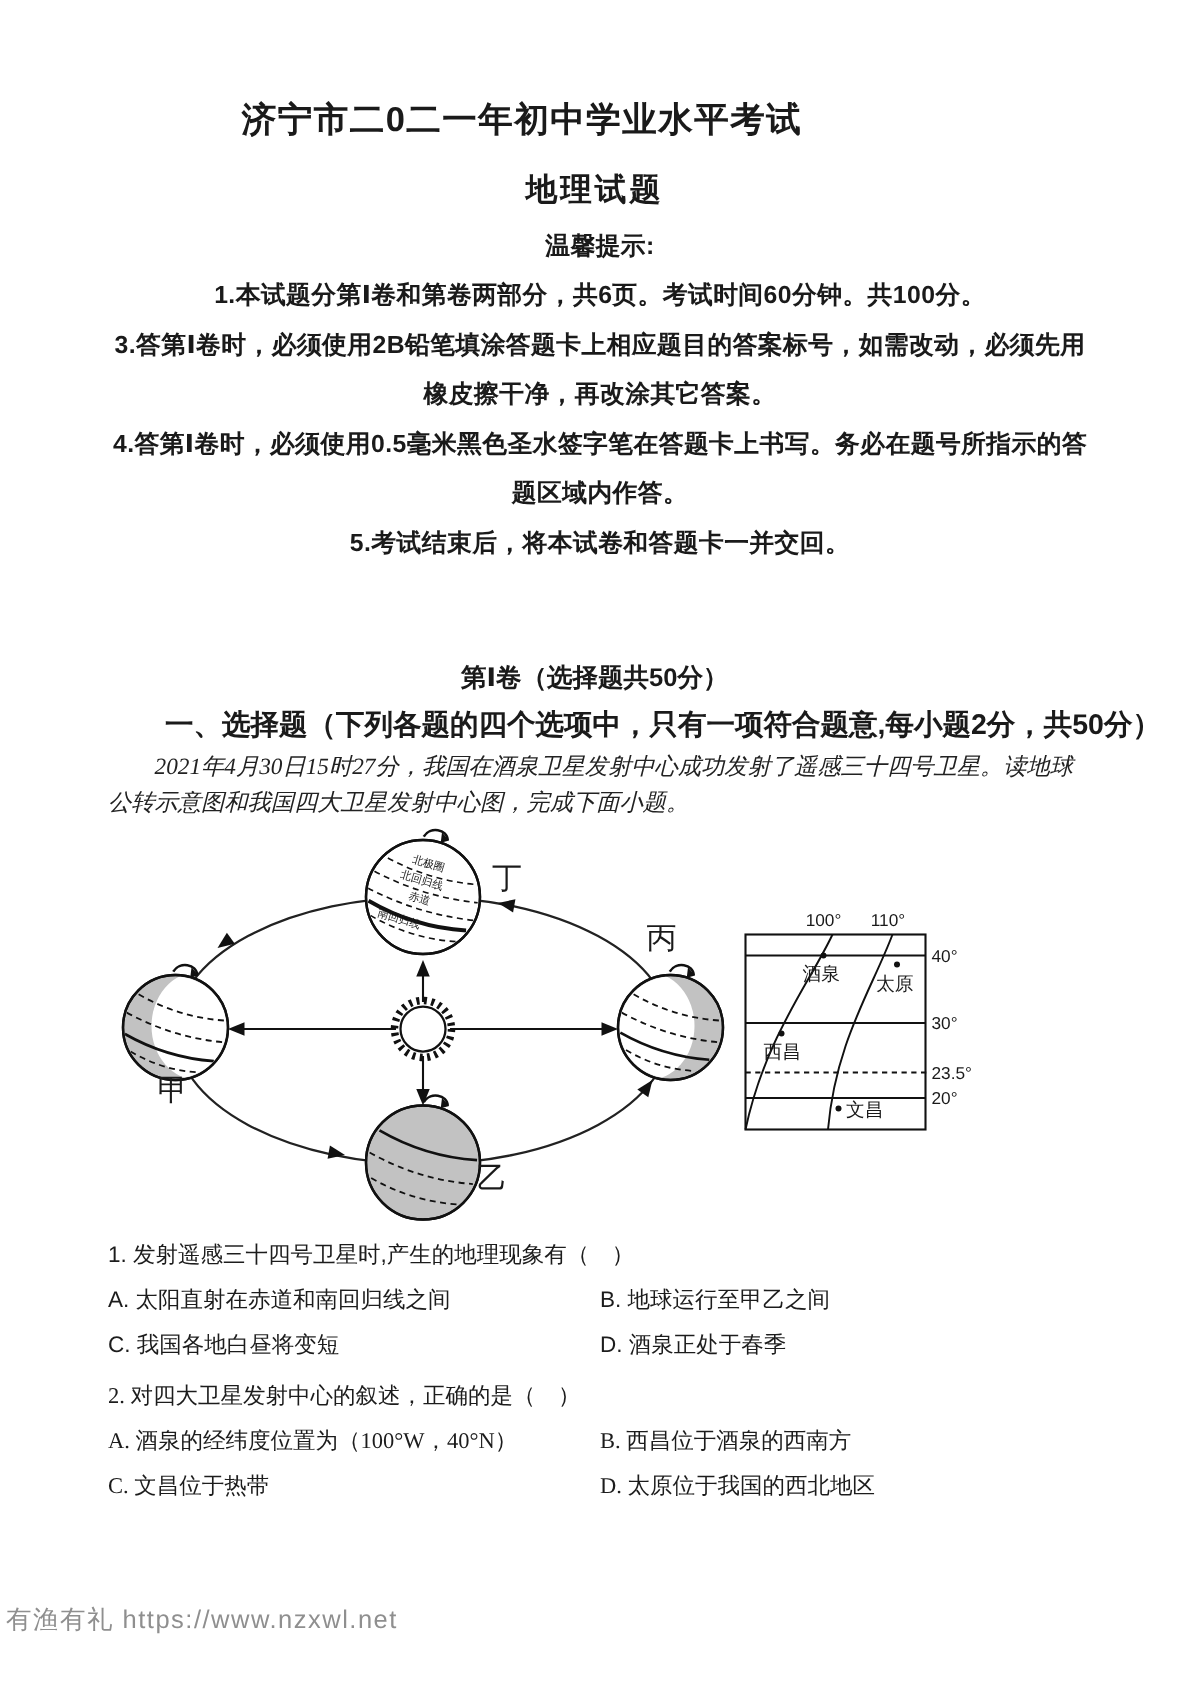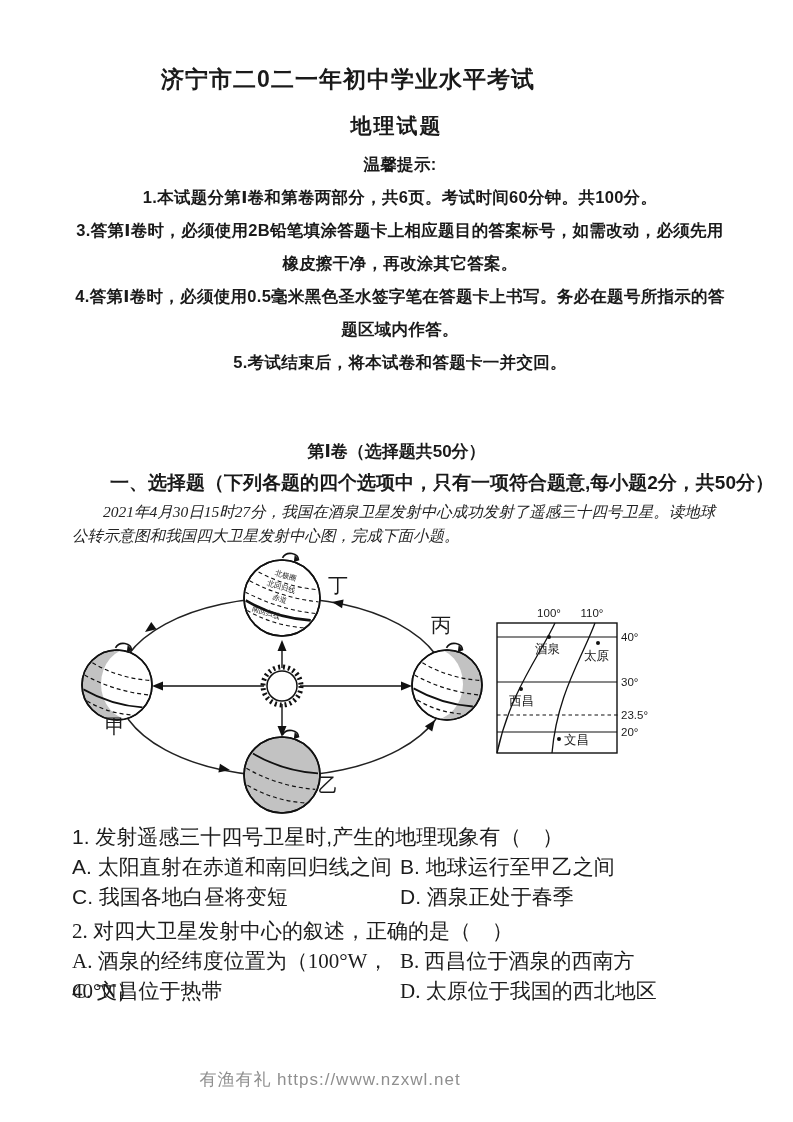--- a/index.html
+++ b/index.html
@@ -12,25 +12,25 @@
   .doc-subtitle{top:112px;left:0;width:793px;text-align:center;font-size:21px;font-weight:700;letter-spacing:2px;}
   .notices{top:148px;left:72px;width:656px;font-size:16.5px;font-weight:700;}
   .notices p{margin:0;line-height:33px;letter-spacing:0.3px;text-align:center;}
   .sec-heading{top:440px;left:0;width:793px;text-align:center;font-size:17px;font-weight:700;}
   .mc-heading{top:470px;left:72px;width:680px;font-size:19px;font-weight:700;margin-left:38px;}
   .intro{
     top:500px;left:72px;width:656px;font-size:15.5px;line-height:24px;
     font-family:"Liberation Serif","DejaVu Serif",serif;font-style:italic;color:#222;
     text-indent:2em;
   }
-  .qa{left:72px;width:658px;font-size:21px;color:#1c1c1c;}
+  .qa{left:72px;width:658px;font-size:15px;color:#1c1c1c;}
   .qa .stem{height:30px;line-height:30px;}
   .orow{display:flex;height:30px;line-height:30px;}
   .orow span:first-child{width:328px;flex:0 0 328px;}
-  .footer{top:1068px;left:16px;width:628px;text-align:center;font-size:17px;color:#8f8f8f;letter-spacing:1px;}
+  .footer{top:1068px;left:4px;width:628px;font-size:17px;color:#8f8f8f;letter-spacing:1px;}
   svg{display:block;}
   svg text{font-family:"Liberation Sans","DejaVu Sans",sans-serif;fill:#1a1a1a;}
 </style>
 </head>
 <body>
 
 <div class="page">
 
   <div class="abs doc-title">济宁市二0二一年初中学业水平考试</div>
   <div class="abs doc-subtitle">地理试题</div>

